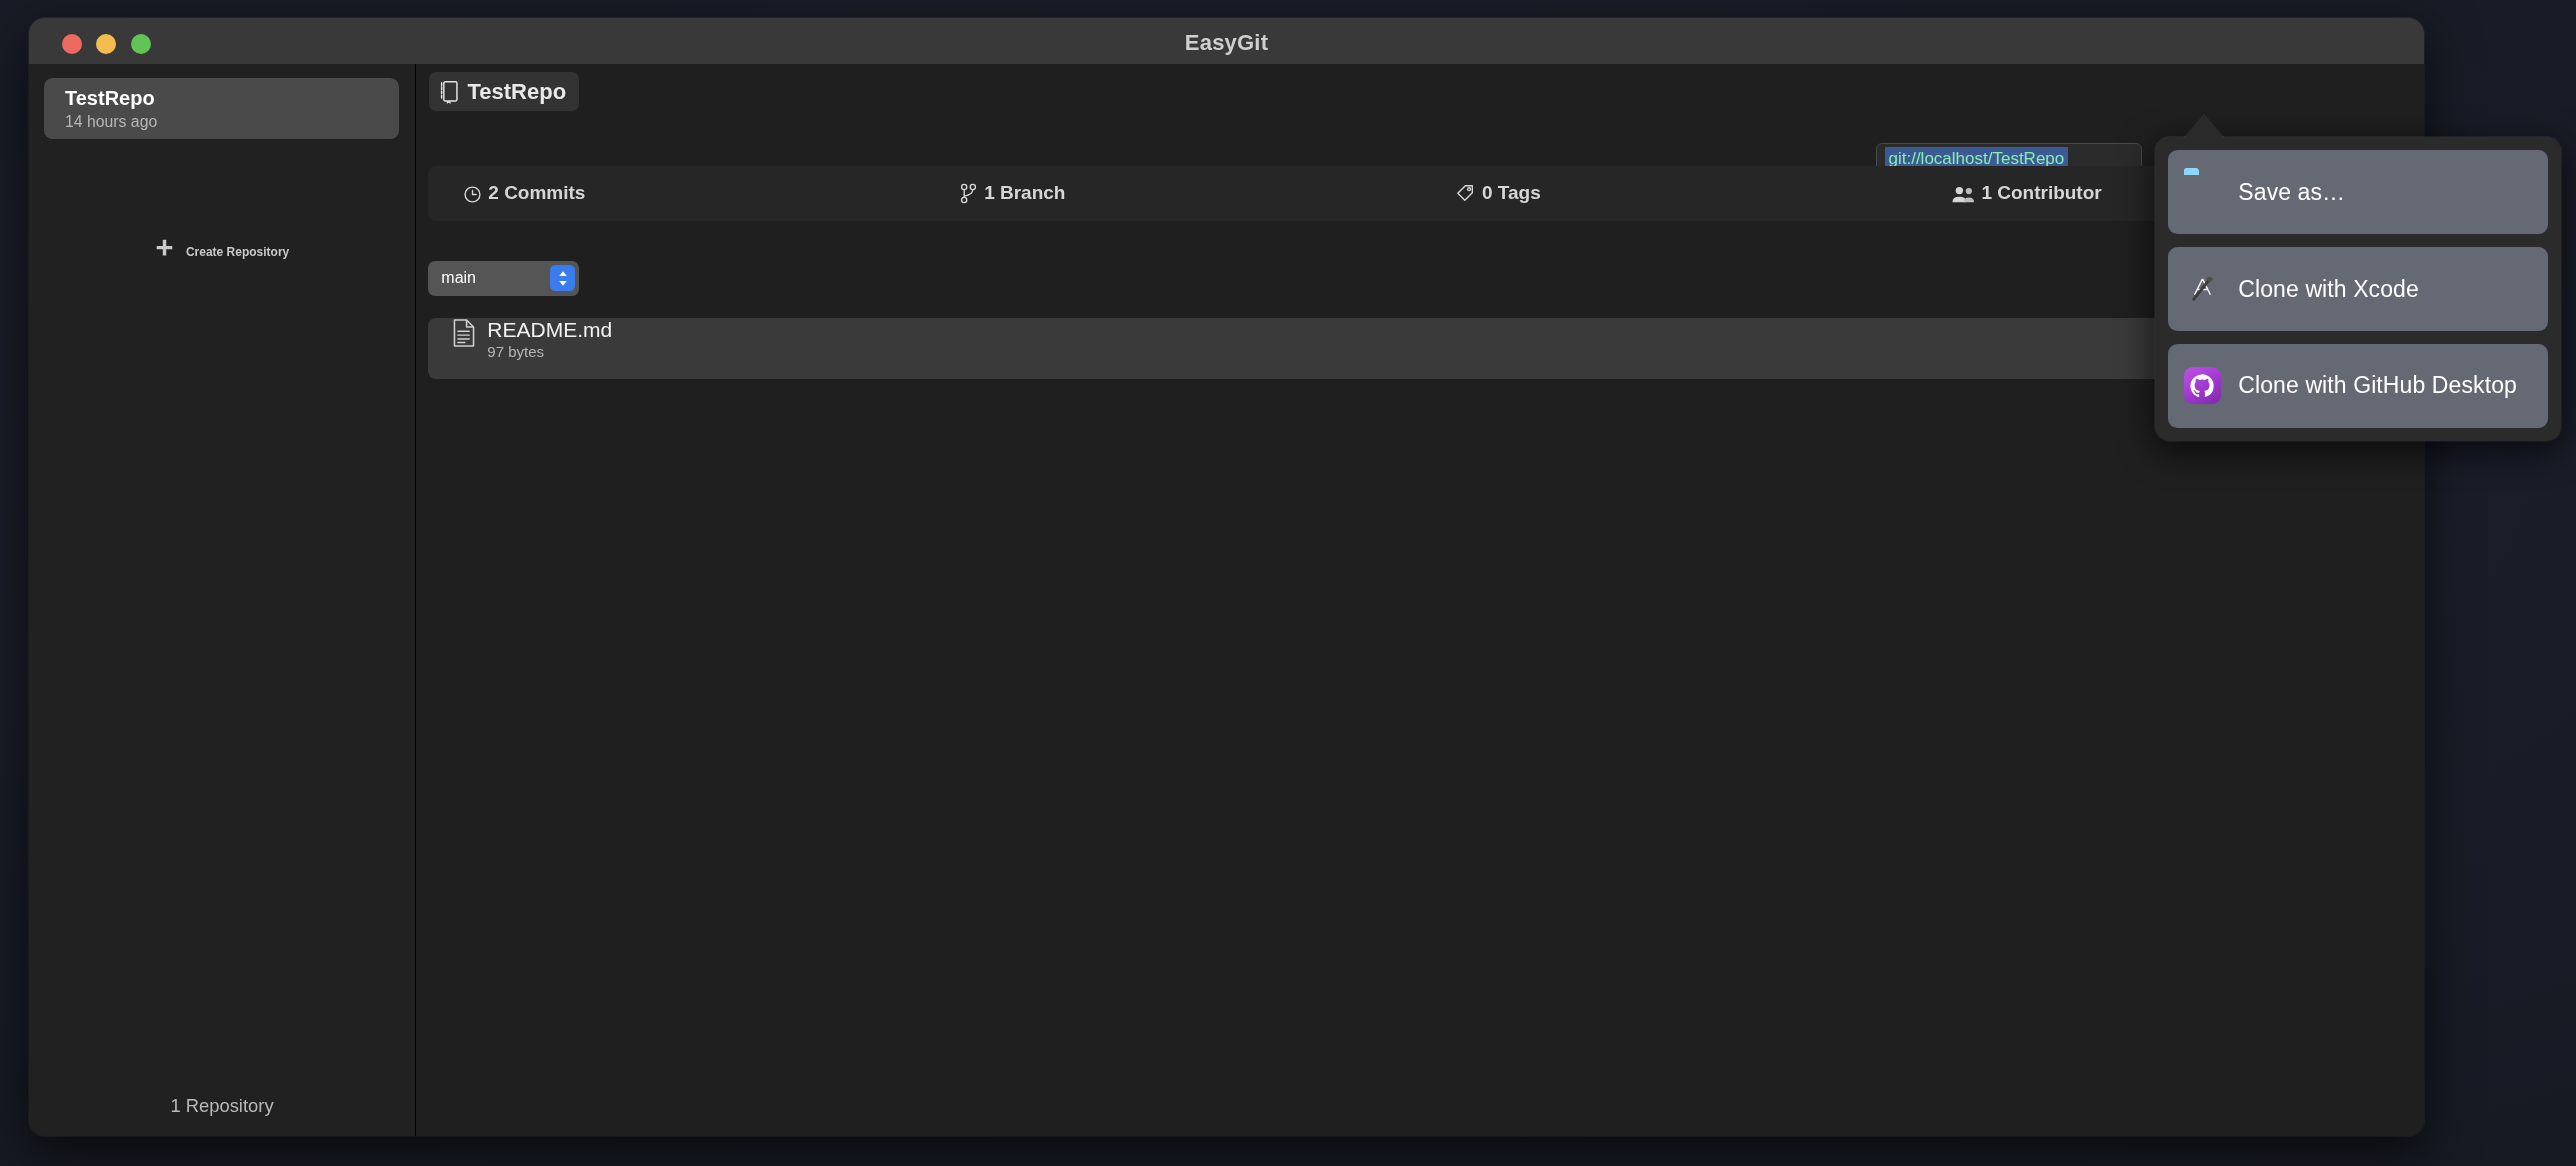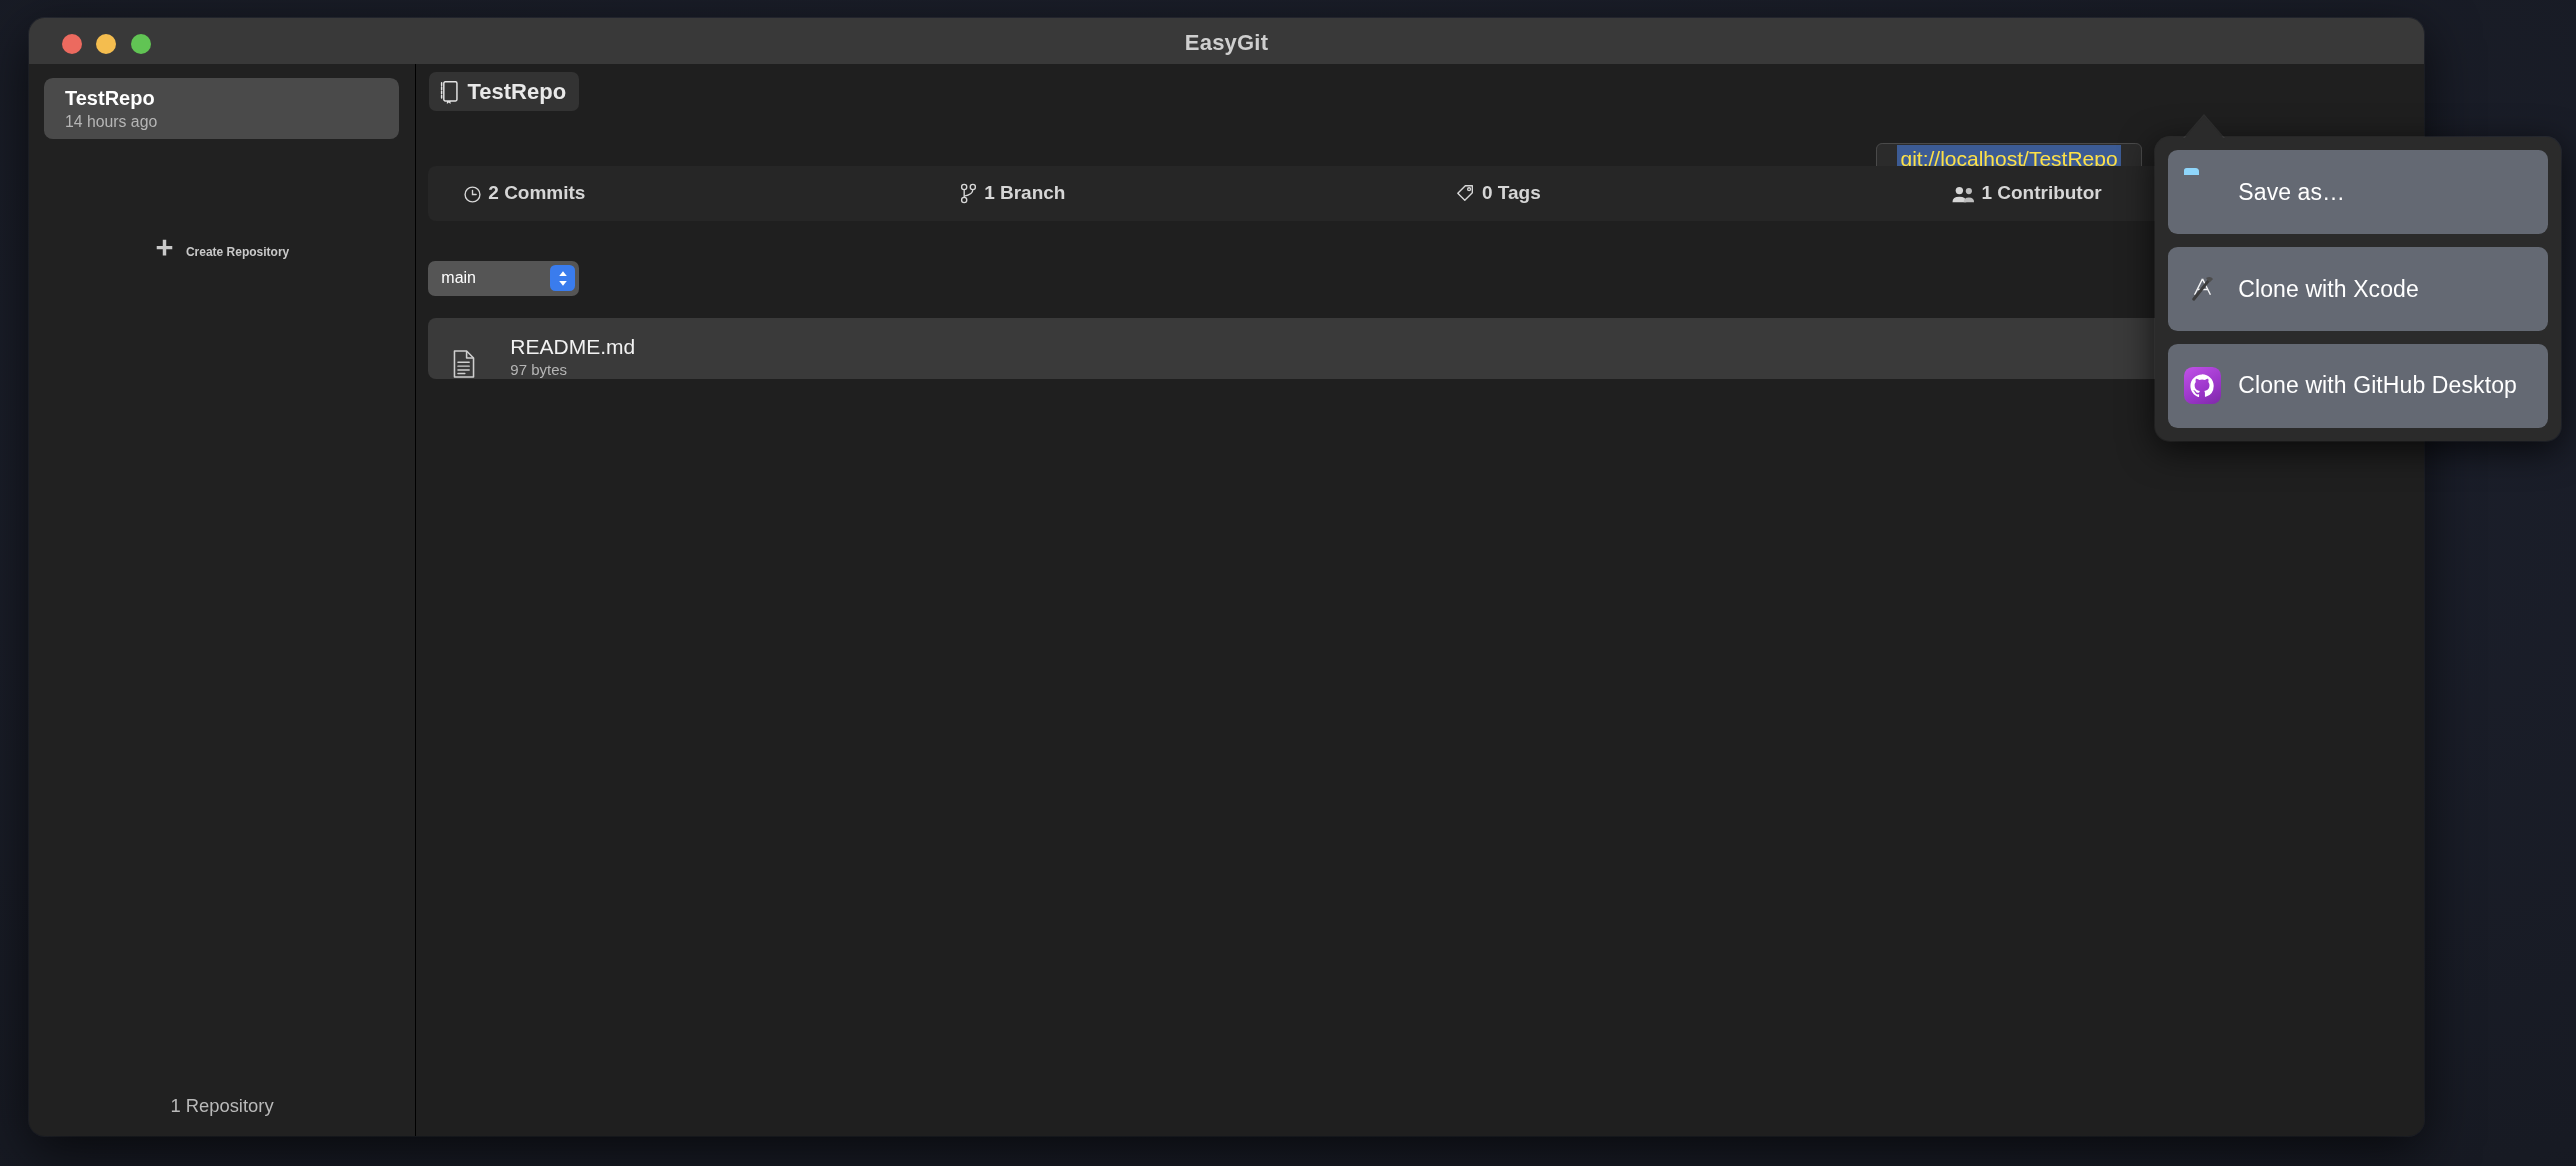--- a/index.html
+++ b/index.html
@@ -156,24 +156,24 @@
     height: 33px;
     border-radius: 6.1px;
     background: #2b2b2b;
     border: 0.9px solid #4a4a4a;
     box-sizing: border-box;
     display: flex;
     align-items: center;
   }
   #url-value {
     background: #3c5b94;
-    color: #fde047;
-    font-size: 21px;
+    color: #86efac;
+    font-size: 17px;
     padding: 1.8px 3.5px;
-    margin-left: 20px;
+    margin-left: 8px;
     white-space: nowrap;
   }
 
   .tool-btn {
     position: absolute;
     top: 77px;
     width: 37px;
     height: 37px;
     border-radius: 6.1px;
     display: flex;
@@ -243,24 +243,24 @@
     position: absolute;
     left: 12.3px;
     top: 254px;
     right: 12.3px;
   }
   .file-row {
     height: 61px;
     border-radius: 7.9px;
     background: #3a3a3a;
     display: flex;
-    align-items: flex-end;
+    align-items: flex-start;
     padding-left: 23px;
     box-sizing: border-box;
-    gap: 33px;
+    gap: 10px;
   }
   .file-meta { display: flex; flex-direction: column; justify-content: center; }
   .file-name { color: #f2f2f2; font-size: 21px; line-height: 24.5px; }
   .file-size { color: #b5b5b5; font-size: 15px; line-height: 19px; }
 
   
   #popover {
     position: absolute;
     left: 2155px;
     top: 137px;

